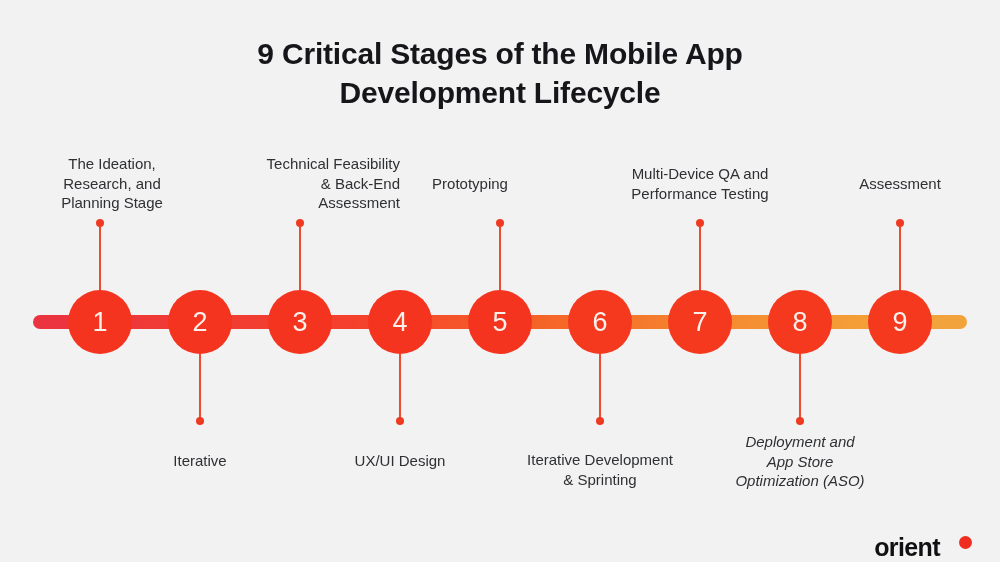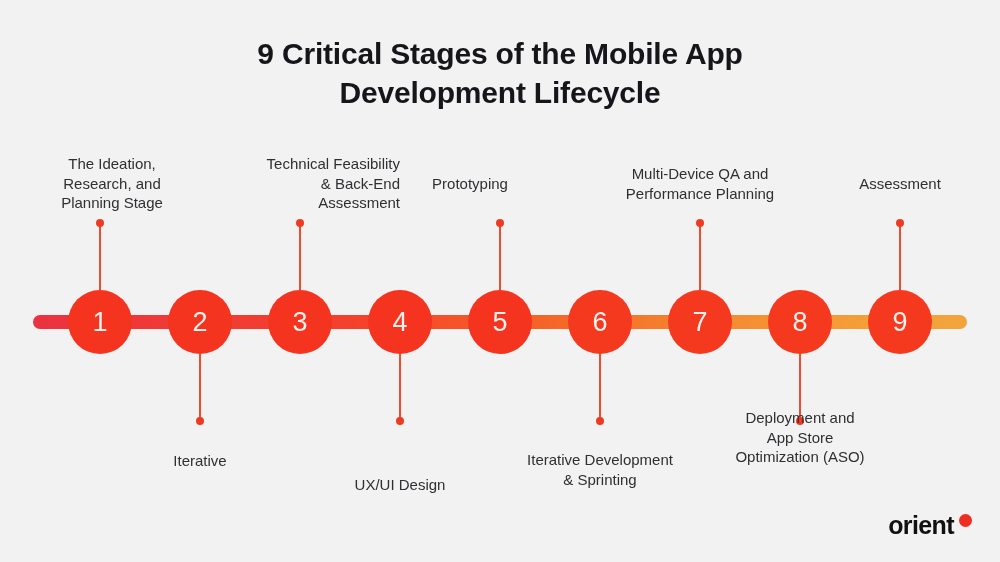--- a/index.html
+++ b/index.html
@@ -105,24 +105,24 @@
     font-weight: 500;
     white-space: pre-line;
   }
   .stage-label.above { }
   .stage-label.below { }
 
   
   .logo {
     position: absolute;
     right: 28px;
-    bottom: 24px;
+    bottom: 2px;
     display: flex;
     align-items: flex-end;
-    gap: 5px;
+    gap: 19px;
   }
   .logo-word {
     font-size: 25px;
     font-weight: 800;
     color: #111114;
     letter-spacing: -0.6px;
     line-height: 25px;
   }
   .logo-dot {
     width: 13px;
@@ -158,43 +158,43 @@
       <div class="connector up" style="left: 300px; top: 223px; height: 67px;">
         <span class="dot"></span>
       </div>
       <div class="stage-label above" style="left: 300px; top: 154px; text-align: right;">Technical Feasibility
 &amp; Back-End
 Assessment</div>
       <div class="node" style="left: 300px;">3</div>
       <div class="connector down" style="left: 400px; top: 354px; height: 67px;">
         <span class="dot"></span>
       </div>
-      <div class="stage-label below" style="left: 400px; top: 451px; margin-top: 24px;">UX/UI Design</div>
+      <div class="stage-label below" style="left: 400px; top: 451px;">UX/UI Design</div>
       <div class="node" style="left: 400px;">4</div>
       <div class="connector up" style="left: 500px; top: 223px; height: 67px;">
         <span class="dot"></span>
       </div>
       <div class="stage-label above" style="left: 470px; top: 174px;">Prototyping</div>
       <div class="node" style="left: 500px;">5</div>
       <div class="connector down" style="left: 600px; top: 354px; height: 67px;">
         <span class="dot"></span>
       </div>
       <div class="stage-label below" style="left: 600px; top: 450px;">Iterative Development
 &amp; Sprinting</div>
       <div class="node warm" style="left: 600px;">6</div>
       <div class="connector up" style="left: 700px; top: 223px; height: 67px;">
         <span class="dot"></span>
       </div>
       <div class="stage-label above" style="left: 700px; top: 164px;">Multi-Device QA and
-Performance Planning</div>
+Performance Testing</div>
       <div class="node warm" style="left: 700px;">7</div>
       <div class="connector down" style="left: 800px; top: 354px; height: 67px;">
         <span class="dot"></span>
       </div>
-      <div class="stage-label below" style="left: 800px; top: 408px;">Deployment and
+      <div class="stage-label below" style="left: 800px; top: 432px; font-style: italic;">Deployment and
 App Store
 Optimization (ASO)</div>
       <div class="node warm" style="left: 800px;">8</div>
       <div class="connector up" style="left: 900px; top: 223px; height: 67px;">
         <span class="dot"></span>
       </div>
       <div class="stage-label above" style="left: 900px; top: 174px;">Assessment</div>
       <div class="node warm" style="left: 900px;">9</div>
     </div>
 

